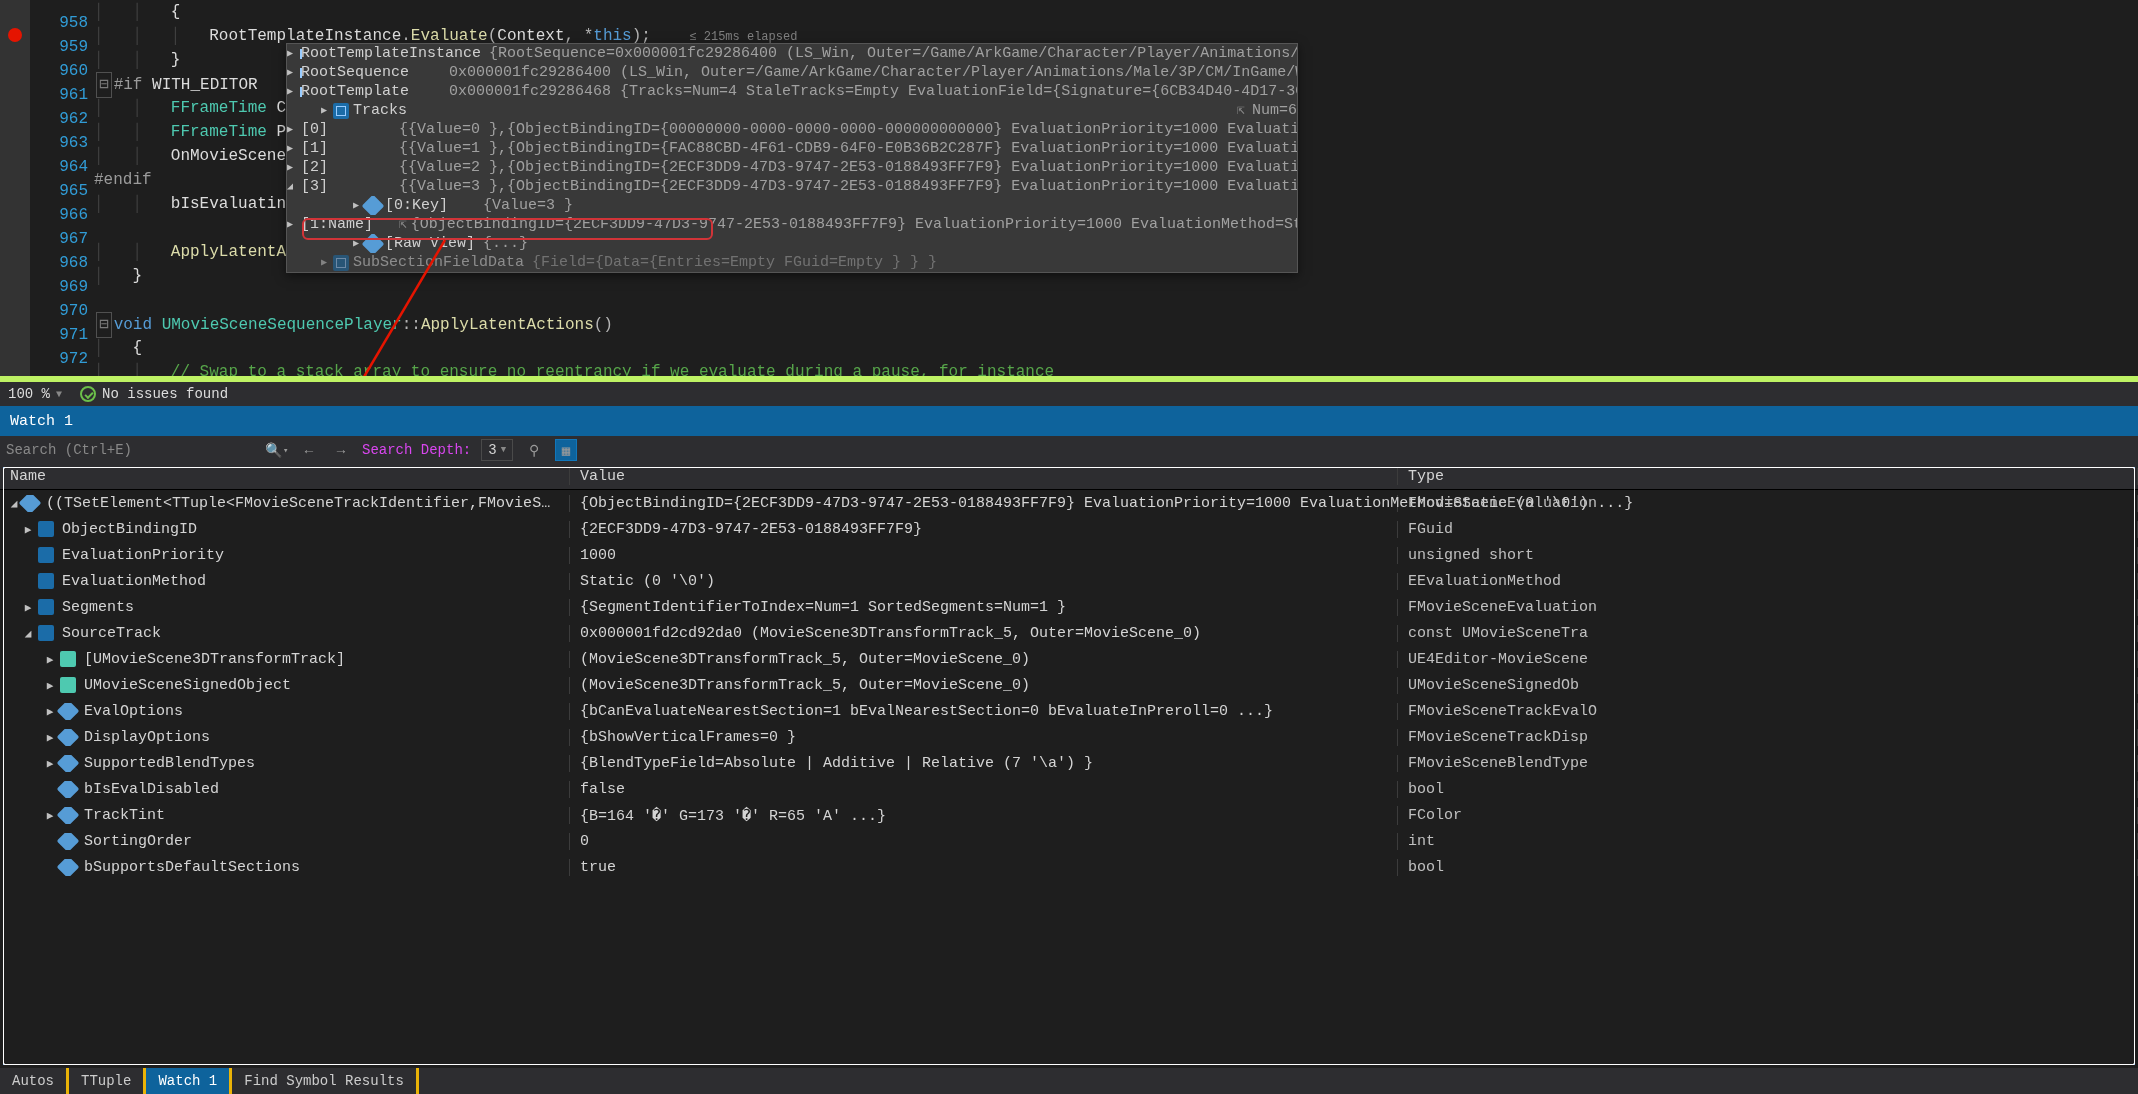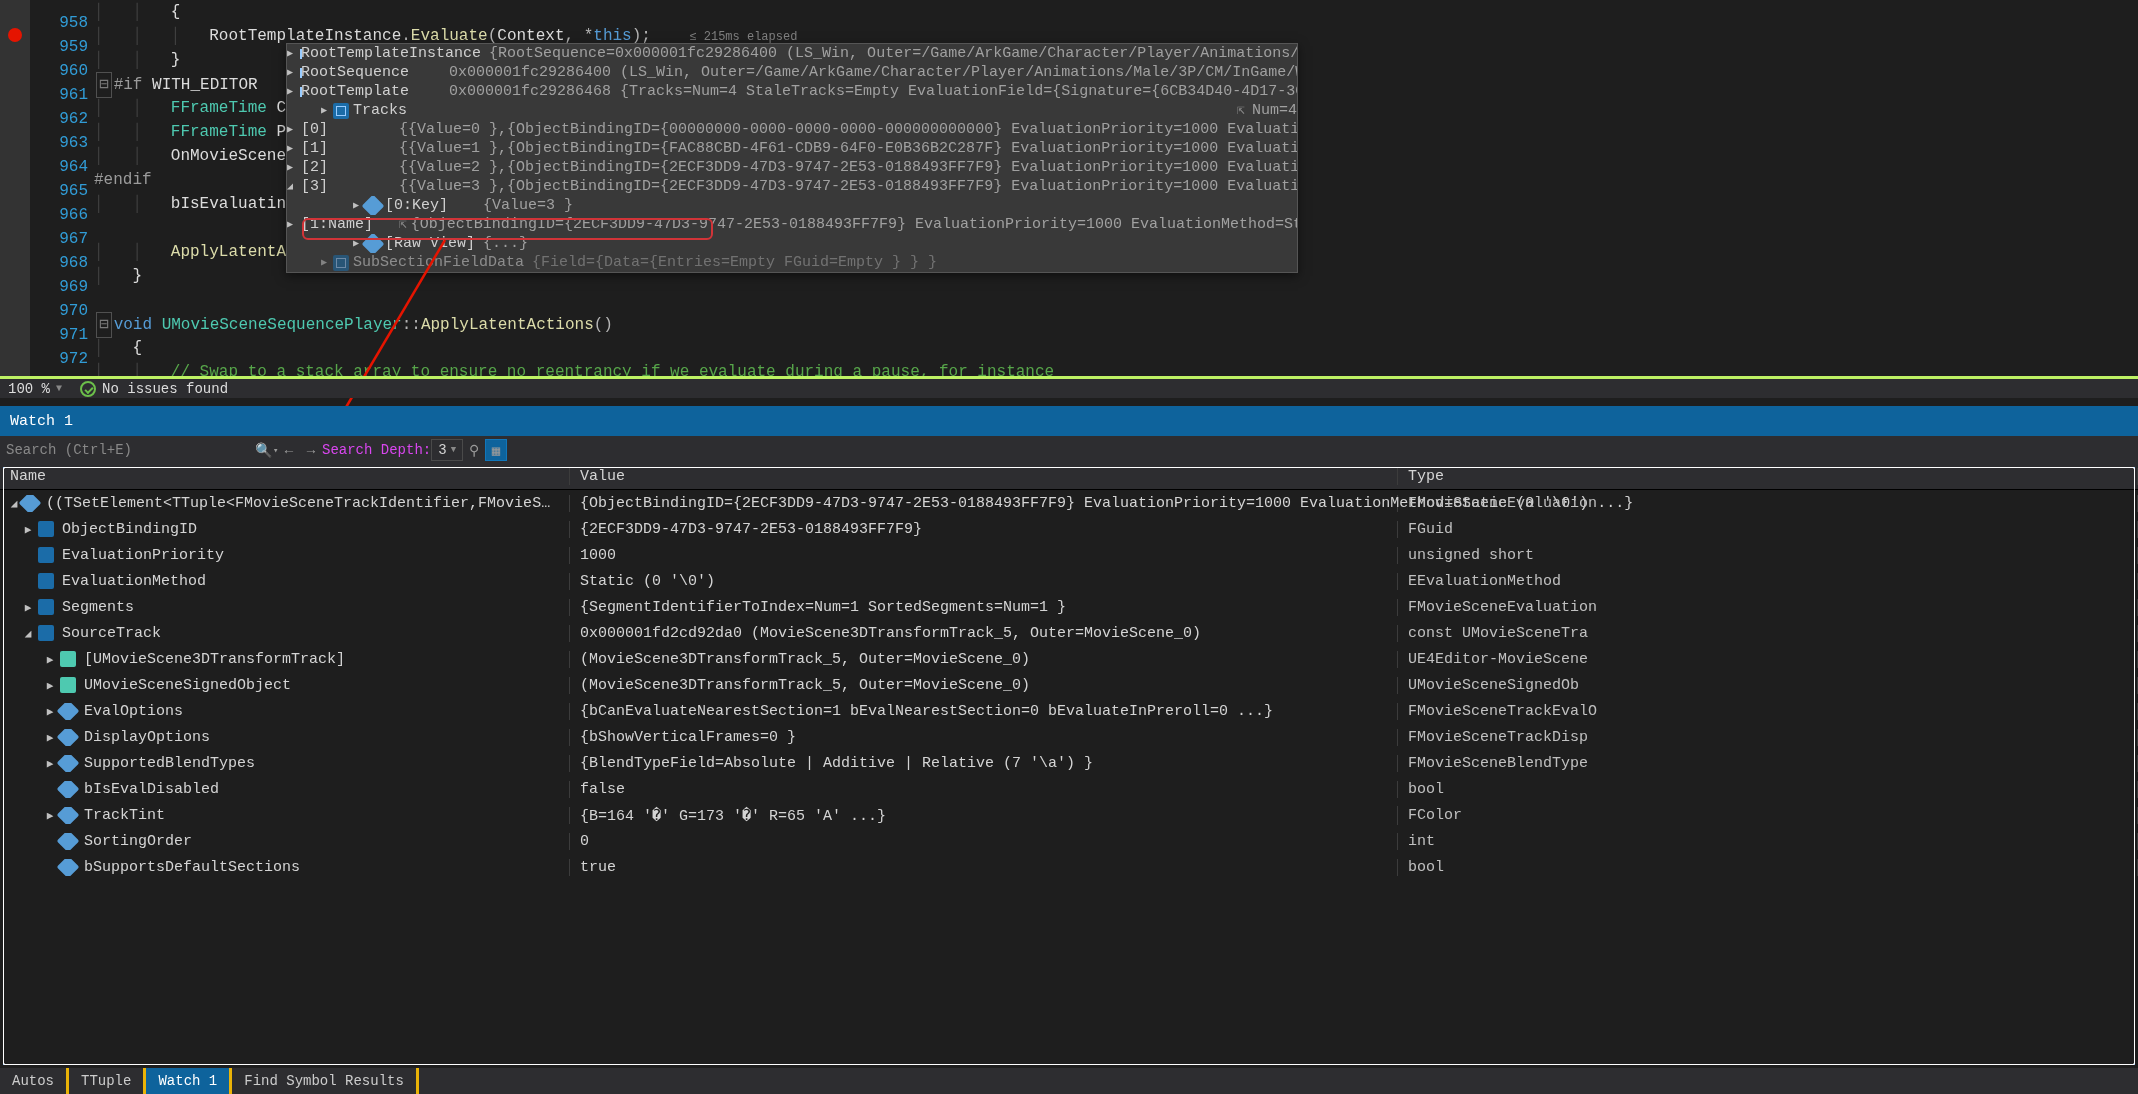--- a/index.html
+++ b/index.html
@@ -64,29 +64,29 @@
   .ic-field{background:#1b6ca8} .ic-field::after{content:"";position:absolute;inset:3px;border:1px solid #9cf}
   .ic-class{background:#4ec9b0} .ic-class::after{content:"";position:absolute;left:3px;top:3px;right:3px;bottom:3px;border-radius:2px;border:1px solid #fff}
   .ic-var{background:#569cd6;transform:rotate(45deg)}
   .tip .nm{color:#d0d0d0;margin-right:8px;flex:none}
   .tip .vl{color:#a0a0a0}
   .tip .pin{width:14px;color:#888;font-size:13px;text-align:center;margin-left:auto;margin-right:4px}
   .redbox{position:absolute;border:2px solid #d13438;border-radius:6px;pointer-events:none}
   
   .arrow-svg{position:absolute;pointer-events:none;overflow:visible}
   
-  .statusbar{position:absolute;left:0;top:376px;right:0;height:22px;background:#2d2d30;border-top:3px solid #bef264;display:flex;align-items:center;padding:0 8px;font-size:14px}
+  .statusbar{position:absolute;left:0;top:376px;right:0;height:30px;background:#2d2d30;border-top:6px solid #bef264;display:flex;align-items:center;padding:0 8px;font-size:14px}
   .statusbar .zoom{display:flex;align-items:center;gap:6px;color:#ddd}
   .statusbar .zoom .dd{color:#888;font-size:10px}
   .statusbar .ok{margin-left:18px;display:flex;align-items:center;gap:6px;color:#ddd}
   .ok-ic{width:16px;height:16px;border-radius:50%;border:2px solid #6cc04a;position:relative}
   .ok-ic::after{content:"";position:absolute;left:3px;top:4px;width:6px;height:3px;border-left:2px solid #6cc04a;border-bottom:2px solid #6cc04a;transform:rotate(-45deg)}
   
   .watch-title{position:absolute;left:0;top:406px;right:0;height:30px;background:var(--bg-watch-header);color:#fff;display:flex;align-items:center;padding:0 10px;font-size:15px}
-  .watch-tools{position:absolute;left:0;top:436px;right:0;height:28px;background:#2d2d30;display:flex;align-items:center;padding:0 6px;font-size:14px;}
+  .watch-tools{position:absolute;left:0;top:436px;right:0;height:28px;background:#2d2d30;display:flex;align-items:center;padding:0 6px;font-size:14px;gap:10px}
   .search-box{flex:none;width:250px;height:22px;background:transparent;border:none;color:#888;display:flex;align-items:center}
   .tb-ic{width:22px;height:22px;display:inline-flex;align-items:center;justify-content:center;color:#9a9a9a}
   .tb-ic.active{background:#0e639c;border:1px solid #1177bb}
   .dd-small{display:inline-flex;align-items:center;gap:4px;border:1px solid #4a4a4a;padding:0 6px;height:22px}
   .watch-grid{position:absolute;left:0;top:464px;right:0;bottom:26px;background:#1e1e1e;overflow:hidden}
   .hdr{display:flex;background:#2d2d30;height:26px;align-items:center;border-bottom:1px solid #000;font-size:15px}
   .col{padding:0 10px;border-right:1px solid #3c3c3c}
   .col-name{width:570px;flex:none}
   .col-value{width:828px;flex:none}
   .col-type{flex:1}
@@ -135,21 +135,21 @@
           <span class="arw">▶</span>
           <span class="ic ic-field"></span>
           <span class="nm" style="min-width:140px">RootTemplate</span>
           <span class="vl">0x000001fc29286468 {Tracks=Num=4 StaleTracks=Empty EvaluationField={Signature={6CB34D40-4D17-3CCF-7CCA-F79BB7CCD293} ...} ...}</span>
         </div><div class="row">
           <span style="display:inline-block;width:32px"></span>
           <span class="arw">▶</span>
           <span class="ic ic-field"></span>
           <span class="nm" style="min-width:140px">Tracks</span>
           <span class="pin">⇱</span>
-          <span class="vl">Num=4</span>
+          <span class="vl">Num=6</span>
         </div><div class="row">
           <span style="display:inline-block;width:48px"></span>
           <span class="arw">▶</span>
           <span class="ic ic-var"></span>
           <span class="nm" style="min-width:90px">[0]</span>
           <span class="vl">{{Value=0 },{ObjectBindingID={00000000-0000-0000-0000-000000000000} EvaluationPriority=1000 EvaluationMethod=Static (0 '\0') ...}}</span>
         </div><div class="row">
           <span style="display:inline-block;width:48px"></span>
           <span class="arw">▶</span>
           <span class="ic ic-var"></span>

